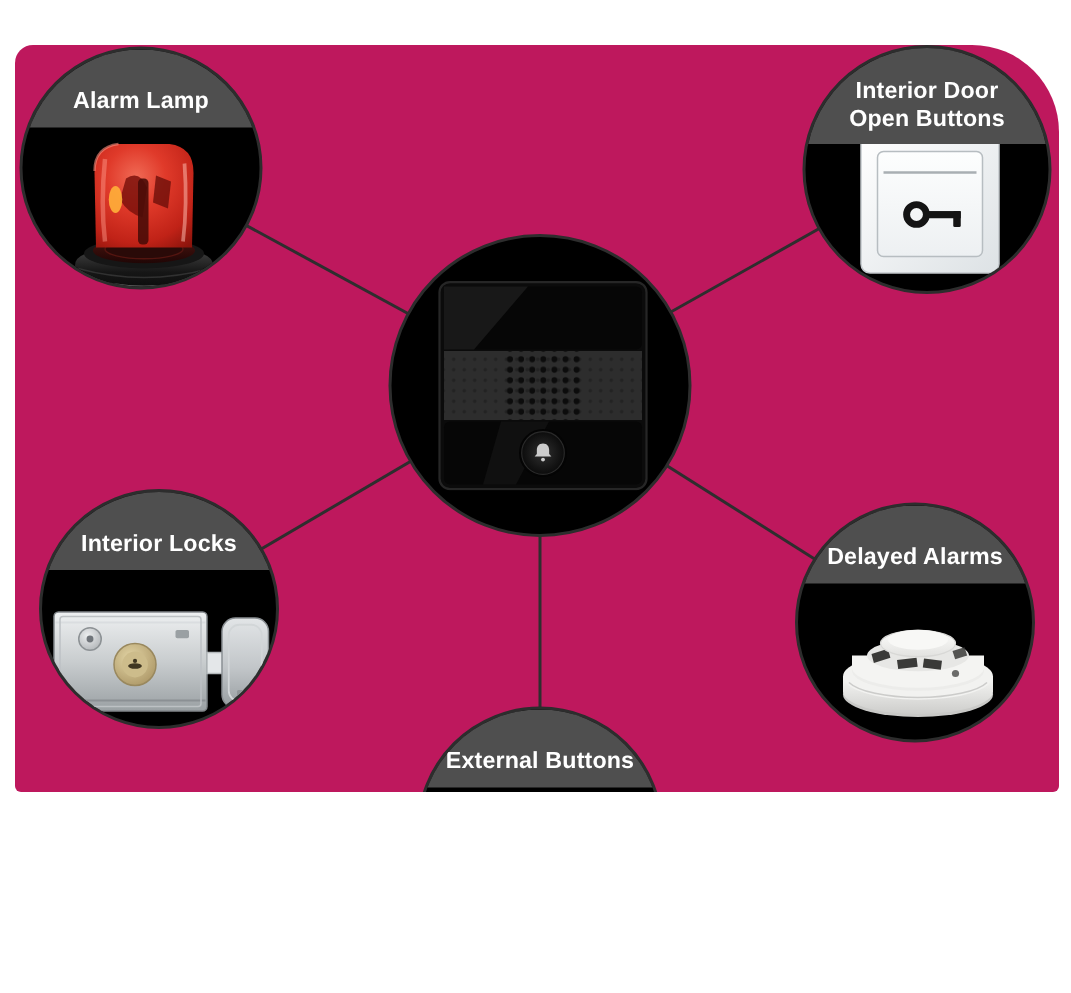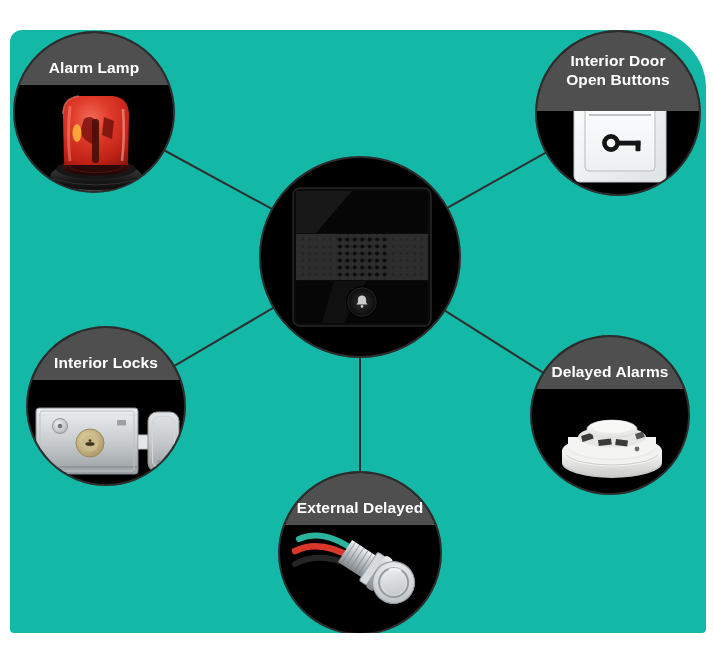--- a/index.html
+++ b/index.html
@@ -1,27 +1,27 @@
 <!DOCTYPE html>
 <html><head>
 <meta charset="utf-8">
 <style>
   html,body{margin:0;padding:0;background:#fff;}
   body{width:714px;height:662px;font-family:"Liberation Sans",sans-serif;}
   .stage{position:relative;width:714px;height:662px;background:#fff;overflow:hidden;}
-  .panel{position:absolute;left:10px;top:30px;width:696px;height:603px;background:#14b8a6;
+  .panel{position:absolute;left:10px;top:30px;width:696px;height:498px;background:#be185d;
          border-radius:12px 58px 4px 4px;overflow:hidden;}
   .connectors{position:absolute;left:0;top:0;width:696px;height:603px;}
   .node{position:absolute;border-radius:50%;background:#000;border:2px solid #2d2d2d;
         overflow:hidden;box-sizing:border-box;}
   .banner{position:absolute;top:0;left:0;right:0;background:#4f4f4f;display:flex;
           align-items:flex-end;justify-content:center;text-align:center;color:#fff;
           font-weight:700;font-size:15.5px;line-height:1.18;letter-spacing:.1px;}
   .banner.single{height:44px;padding-bottom:8px;}
-  .banner.double{height:57px;padding-bottom:22px;}
+  .banner.double{height:57px;padding-bottom:7px;}
   .banner span{display:block;}
   .banner.double span{max-width:114px;}
   .art{position:absolute;}
   
   #node-alarm-lamp{left:3px;top:1px;width:162px;height:162px;}
   #node-interior-door{left:525px;top:0;width:166px;height:166px;}
   #node-hub{left:249px;top:126px;width:202px;height:202px;}
   #node-electric-locks{left:16px;top:296px;width:160px;height:160px;}
   #node-delayed-alarms{left:520px;top:305px;width:160px;height:160px;}
   #node-external-buttons{left:268px;top:441px;width:164px;height:164px;}
@@ -259,18 +259,18 @@
           </g>
           <rect x="28" y="-17" width="9" height="34" rx="2" fill="#d6dadd" stroke="#9aa0a4"></rect>
           <rect x="36" y="-19" width="10" height="38" rx="4" fill="url(#barrelG)"></rect>
           <circle cx="58" cy="0" r="21" fill="url(#faceG)" stroke="#8f959a"></circle>
           <circle cx="58" cy="0" r="14.5" fill="none" stroke="#969ca0" stroke-width="2"></circle>
           <circle cx="58" cy="0" r="12" fill="url(#innerG)"></circle>
           <path d="M47 -8 A14 14 0 0 1 58 -14" stroke="#ffffff" stroke-width="2" fill="none" opacity=".8"></path>
         </g>
       </svg>
       <div class="banner single">
-        <span>External Delayed</span>
+        <span>External Buttons</span>
       </div>
     </div>
 
   </div>
 </div>
 
 </body></html>

